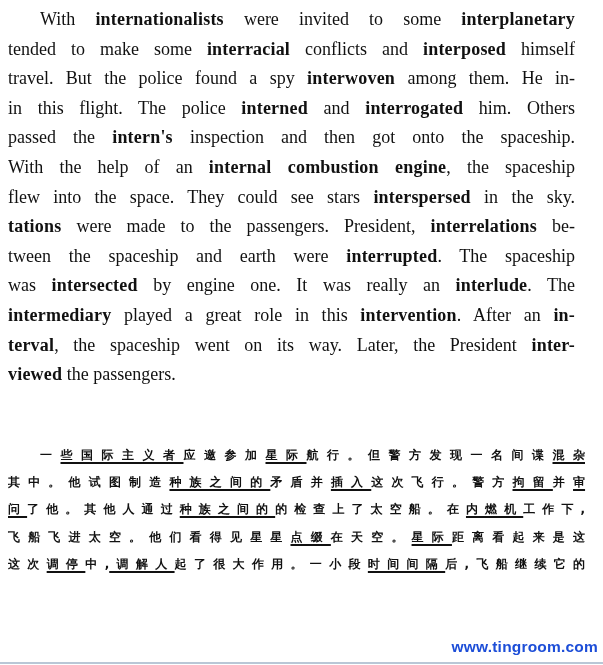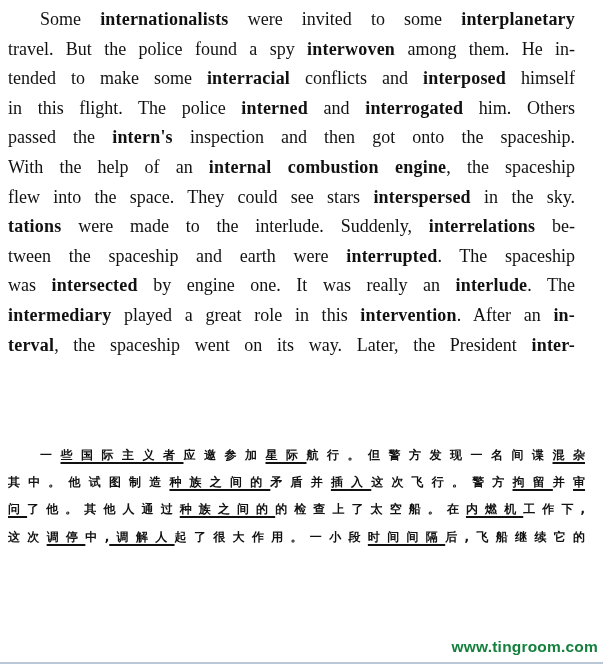--- a/index.html
+++ b/index.html
@@ -67,34 +67,36 @@
     height: 2px;
     background: #b9c7d6;
     z-index: 4;
   }
 </style>
 </head>
 <body>
 
 <div id="page">
   <div class="para eng">
-      <div class="line indent"><span>Some </span><span class="b">internationalists</span><span> were invited to some </span><span class="b">interplanetary</span></div>
+      <div class="line indent"><span>With </span><span class="b">internationalists</span><span> were invited to some </span><span class="b">interplanetary</span></div>
+      <div class="line"><span>tended to make some </span><span class="b">interracial</span><span> conflicts and </span><span class="b">interposed</span><span> himself</span></div>
       <div class="line"><span>travel. But the police found a spy </span><span class="b">interwoven</span><span> among them. He in-</span></div>
-      <div class="line"><span>tended to make some </span><span class="b">interracial</span><span> conflicts and </span><span class="b">interposed</span><span> himself</span></div>
       <div class="line"><span>in this flight. The police </span><span class="b">interned</span><span> and </span><span class="b">interrogated</span><span> him. Others</span></div>
       <div class="line"><span>passed the </span><span class="b">intern's</span><span> inspection and then got onto the spaceship.</span></div>
       <div class="line"><span>With the help of an </span><span class="b">internal combustion engine</span><span>, the spaceship</span></div>
       <div class="line"><span>flew into the space. They could see stars </span><span class="b">interspersed</span><span> in the sky.</span></div>
-      <div class="line"><span class="b">tations</span><span> were made to the interlude. Suddenly, </span><span class="b">interrelations</span><span> be-</span></div>
+      <div class="line"><span class="b">tations</span><span> were made to the passengers. President, </span><span class="b">interrelations</span><span> be-</span></div>
       <div class="line"><span>tween the spaceship and earth were </span><span class="b">interrupted</span><span>. The spaceship</span></div>
       <div class="line"><span>was </span><span class="b">intersected</span><span> by engine one. It was really an </span><span class="b">interlude</span><span>. The</span></div>
       <div class="line"><span class="b">intermediary</span><span> played a great role in this </span><span class="b">intervention</span><span>. After an </span><span class="b">in-</span></div>
       <div class="line"><span class="b">terval</span><span>, the spaceship went on its way. Later, the President </span><span class="b">inter-</span></div>
+      <div class="line nojust"><span class="b">viewed</span><span> the passengers.</span></div>
     </div>
   <div class="para chn">
       <div class="line indent"><span>一</span><span class="u">些国际主义者</span><span>应邀参加</span><span class="u">星际</span><span>航行。但警方发现一名间谍</span><span class="u">混杂</span></div>
       <div class="line"><span>其中。他试图制造</span><span class="u">种族之间的</span><span>矛盾并</span><span class="u">插入</span><span>这次飞行。警方</span><span class="u">拘留</span><span>并</span><span class="u">审</span></div>
       <div class="line"><span class="u">问</span><span>了他。其他人通过</span><span class="u">种族之间的</span><span>的检查上了太空船。在</span><span class="u">内燃机</span><span>工作下,</span></div>
+      <div class="line"><span>飞船飞进太空。他们看得见星星</span><span class="u">点缀</span><span>在天空。</span><span class="u">星际</span><span>距离看起来是这</span></div>
       <div class="line"><span>这次</span><span class="u">调停</span><span>中,</span><span class="u">调解人</span><span>起了很大作用。一小段</span><span class="u">时间间隔</span><span>后,飞船继续它的</span></div>
     </div>
-  <div id="watermark" style="color: #15803d; text-align: center;">www.tingroom.com</div>
+  <div id="watermark" style="color: #1d4ed8; text-align: center;">www.tingroom.com</div>
   <div id="bottom-edge"></div>
 </div>
 
 </body></html>

